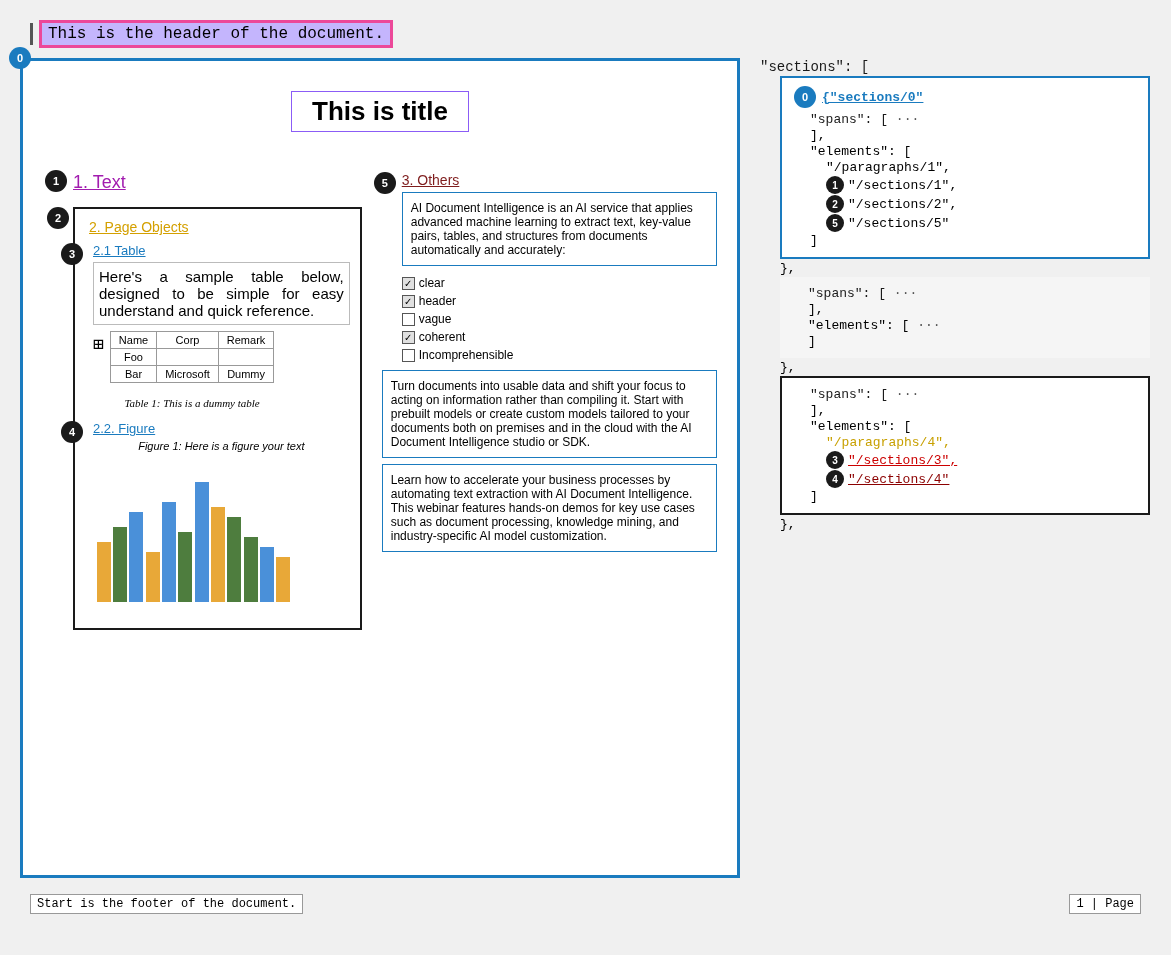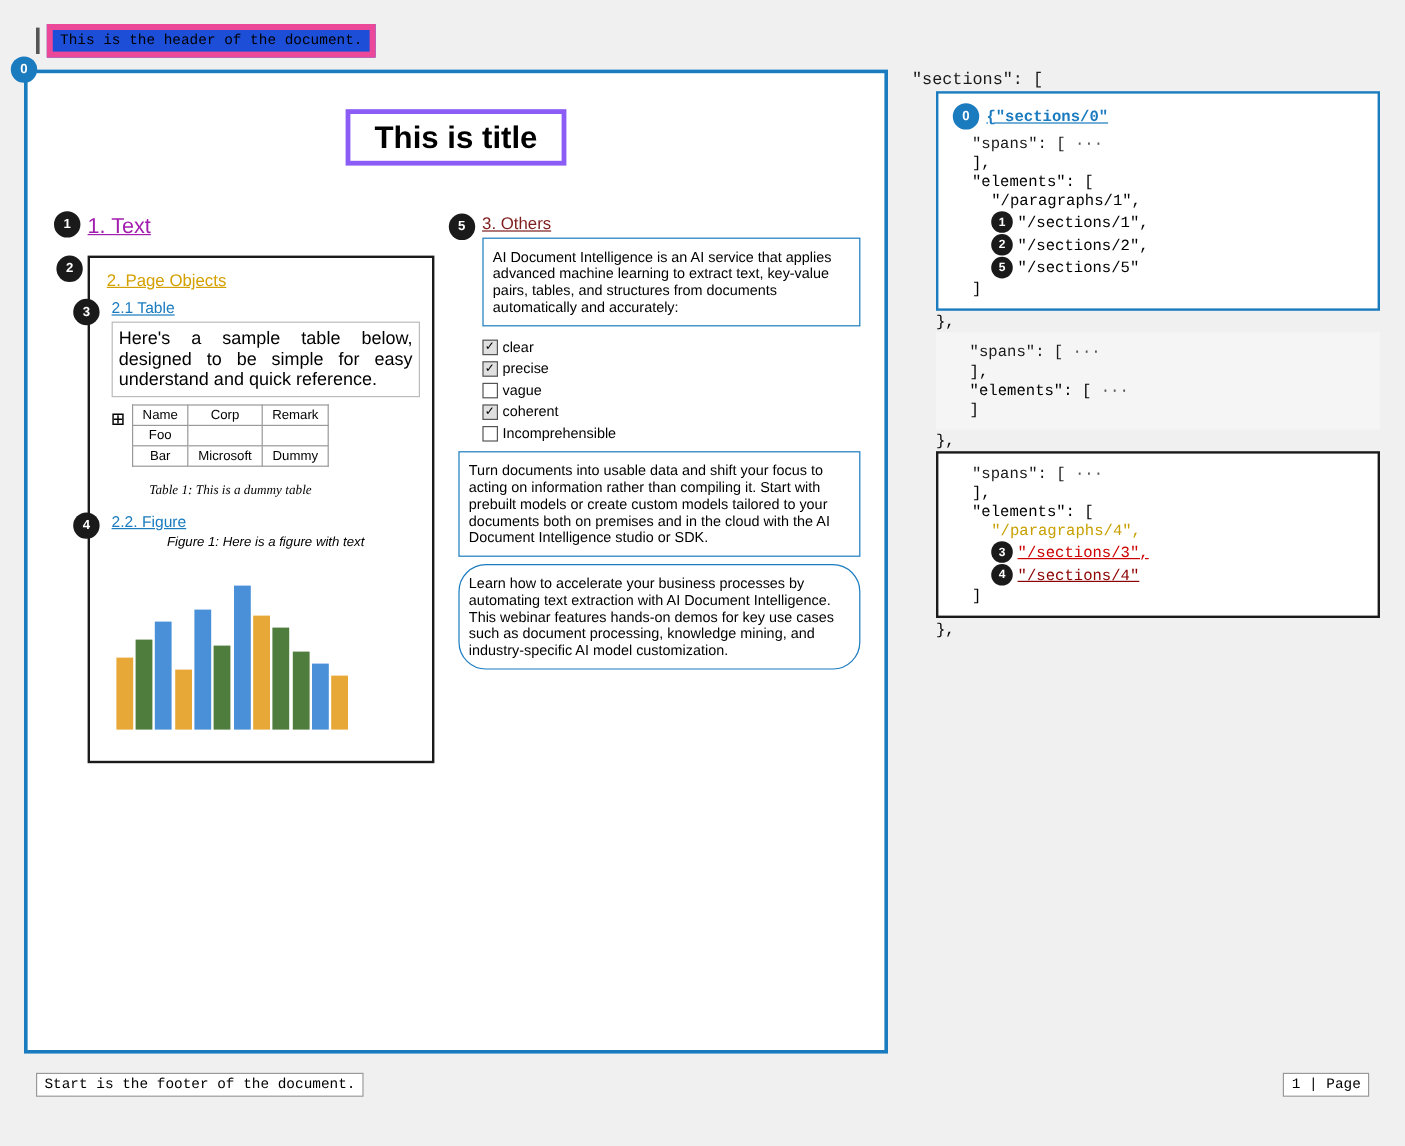--- a/index.html
+++ b/index.html
@@ -23,24 +23,24 @@
       align-items: center;
       gap: 6px;
       padding-left: 10px;
     }
     .header-bar .bar-line {
       width: 3px;
       height: 22px;
       background: #555;
     }
     .header-text {
-      border: 5px solid #ec4899;
+      border: 3px solid #ec4899;
       padding: 2px 6px;
-      font-size: 12px;
-      background: #1d4ed8;
+      font-size: 16px;
+      background: #c4b5fd;
     }
 
     .main-row {
       display: flex;
       gap: 20px;
       align-items: flex-start;
     }
 
     
     .doc-page {
@@ -66,21 +66,21 @@
       font-weight: bold;
       font-size: 13px;
       font-family: Arial, sans-serif;
     }
 
     .doc-title {
       text-align: center;
       font-size: 26px;
       font-family: Arial, sans-serif;
       font-weight: bold;
-      border: 4px solid #8b5cf6;
+      border: 1px solid #8b5cf6;
       padding: 4px 20px;
       margin: 10px auto 20px;
       display: inline-block;
       width: auto;
     }
     .doc-title-wrap {
       text-align: center;
       margin-bottom: 20px;
     }
 
@@ -399,21 +399,21 @@
                   </tbody>
                     </table>
                   <div class="table-caption">Table 1: This is a dummy table</div>
                 </div>
               </div>
             </div>
 
             <div class="subsection">
               <div class="num-badge" style="left: -28px; top: 0;">4</div>
               <div class="sub-heading">2.2. Figure</div>
-              <div class="figure-caption">Figure 1: Here is a figure with text</div>
+              <div class="figure-caption">Figure 1: Here is a figure your text</div>
 
               <div class="chart-area" id="chart-container">
               <div class="chart-group">
                     <div class="bar" style="height: 60px; background: rgb(232, 168, 56);"></div>
                     <div class="bar" style="height: 75px; background: rgb(78, 125, 62);"></div>
                     <div class="bar" style="height: 90px; background: rgb(74, 144, 217);"></div>
                   </div>
                   <div class="chart-group">
                     <div class="bar" style="height: 50px; background: rgb(232, 168, 56);"></div>
                     <div class="bar" style="height: 100px; background: rgb(74, 144, 217);"></div>
@@ -442,40 +442,40 @@
             <div class="others-body">AI Document Intelligence is an AI service that applies advanced machine learning to extract text, key-value pairs, tables, and structures from documents automatically and accurately:</div>
           </div>
 
           <ul class="checklist" style="margin-left: 30px; margin-top: 4px;">
             <li>
               <div class="checkbox checked">✓</div>
               <span>clear</span>
             </li>
             <li>
               <div class="checkbox checked">✓</div>
-              <span>precise</span>
+              <span>header</span>
             </li>
             <li>
               <div class="checkbox"></div>
               <span>vague</span>
             </li>
             <li>
               <div class="checkbox checked">✓</div>
               <span>coherent</span>
             </li>
             <li>
               <div class="checkbox"></div>
               <span>Incomprehensible</span>
             </li>
           </ul>
 
           <div class="text-block" style="margin-left: 10px;">
             <p>Turn documents into usable data and shift your focus to acting on information rather than compiling it. Start with prebuilt models or create custom models tailored to your documents both on premises and in the cloud with the AI Document Intelligence studio or SDK.</p>
           </div>
-          <div class="text-block" style="margin-left: 10px; margin-top: 6px; border-radius: 23px;">
+          <div class="text-block" style="margin-left: 10px; margin-top: 6px;">
             <p>Learn how to accelerate your business processes by automating text extraction with AI Document Intelligence. This webinar features hands-on demos for key use cases such as document processing, knowledge mining, and industry-specific AI model customization.</p>
           </div>
         </div>
       </div>
     </div>
 
     <div class="json-panel">
       <div class="json-root-label json-line">"sections": [</div>
 
       <div style="position: relative; margin-left: 20px;">

